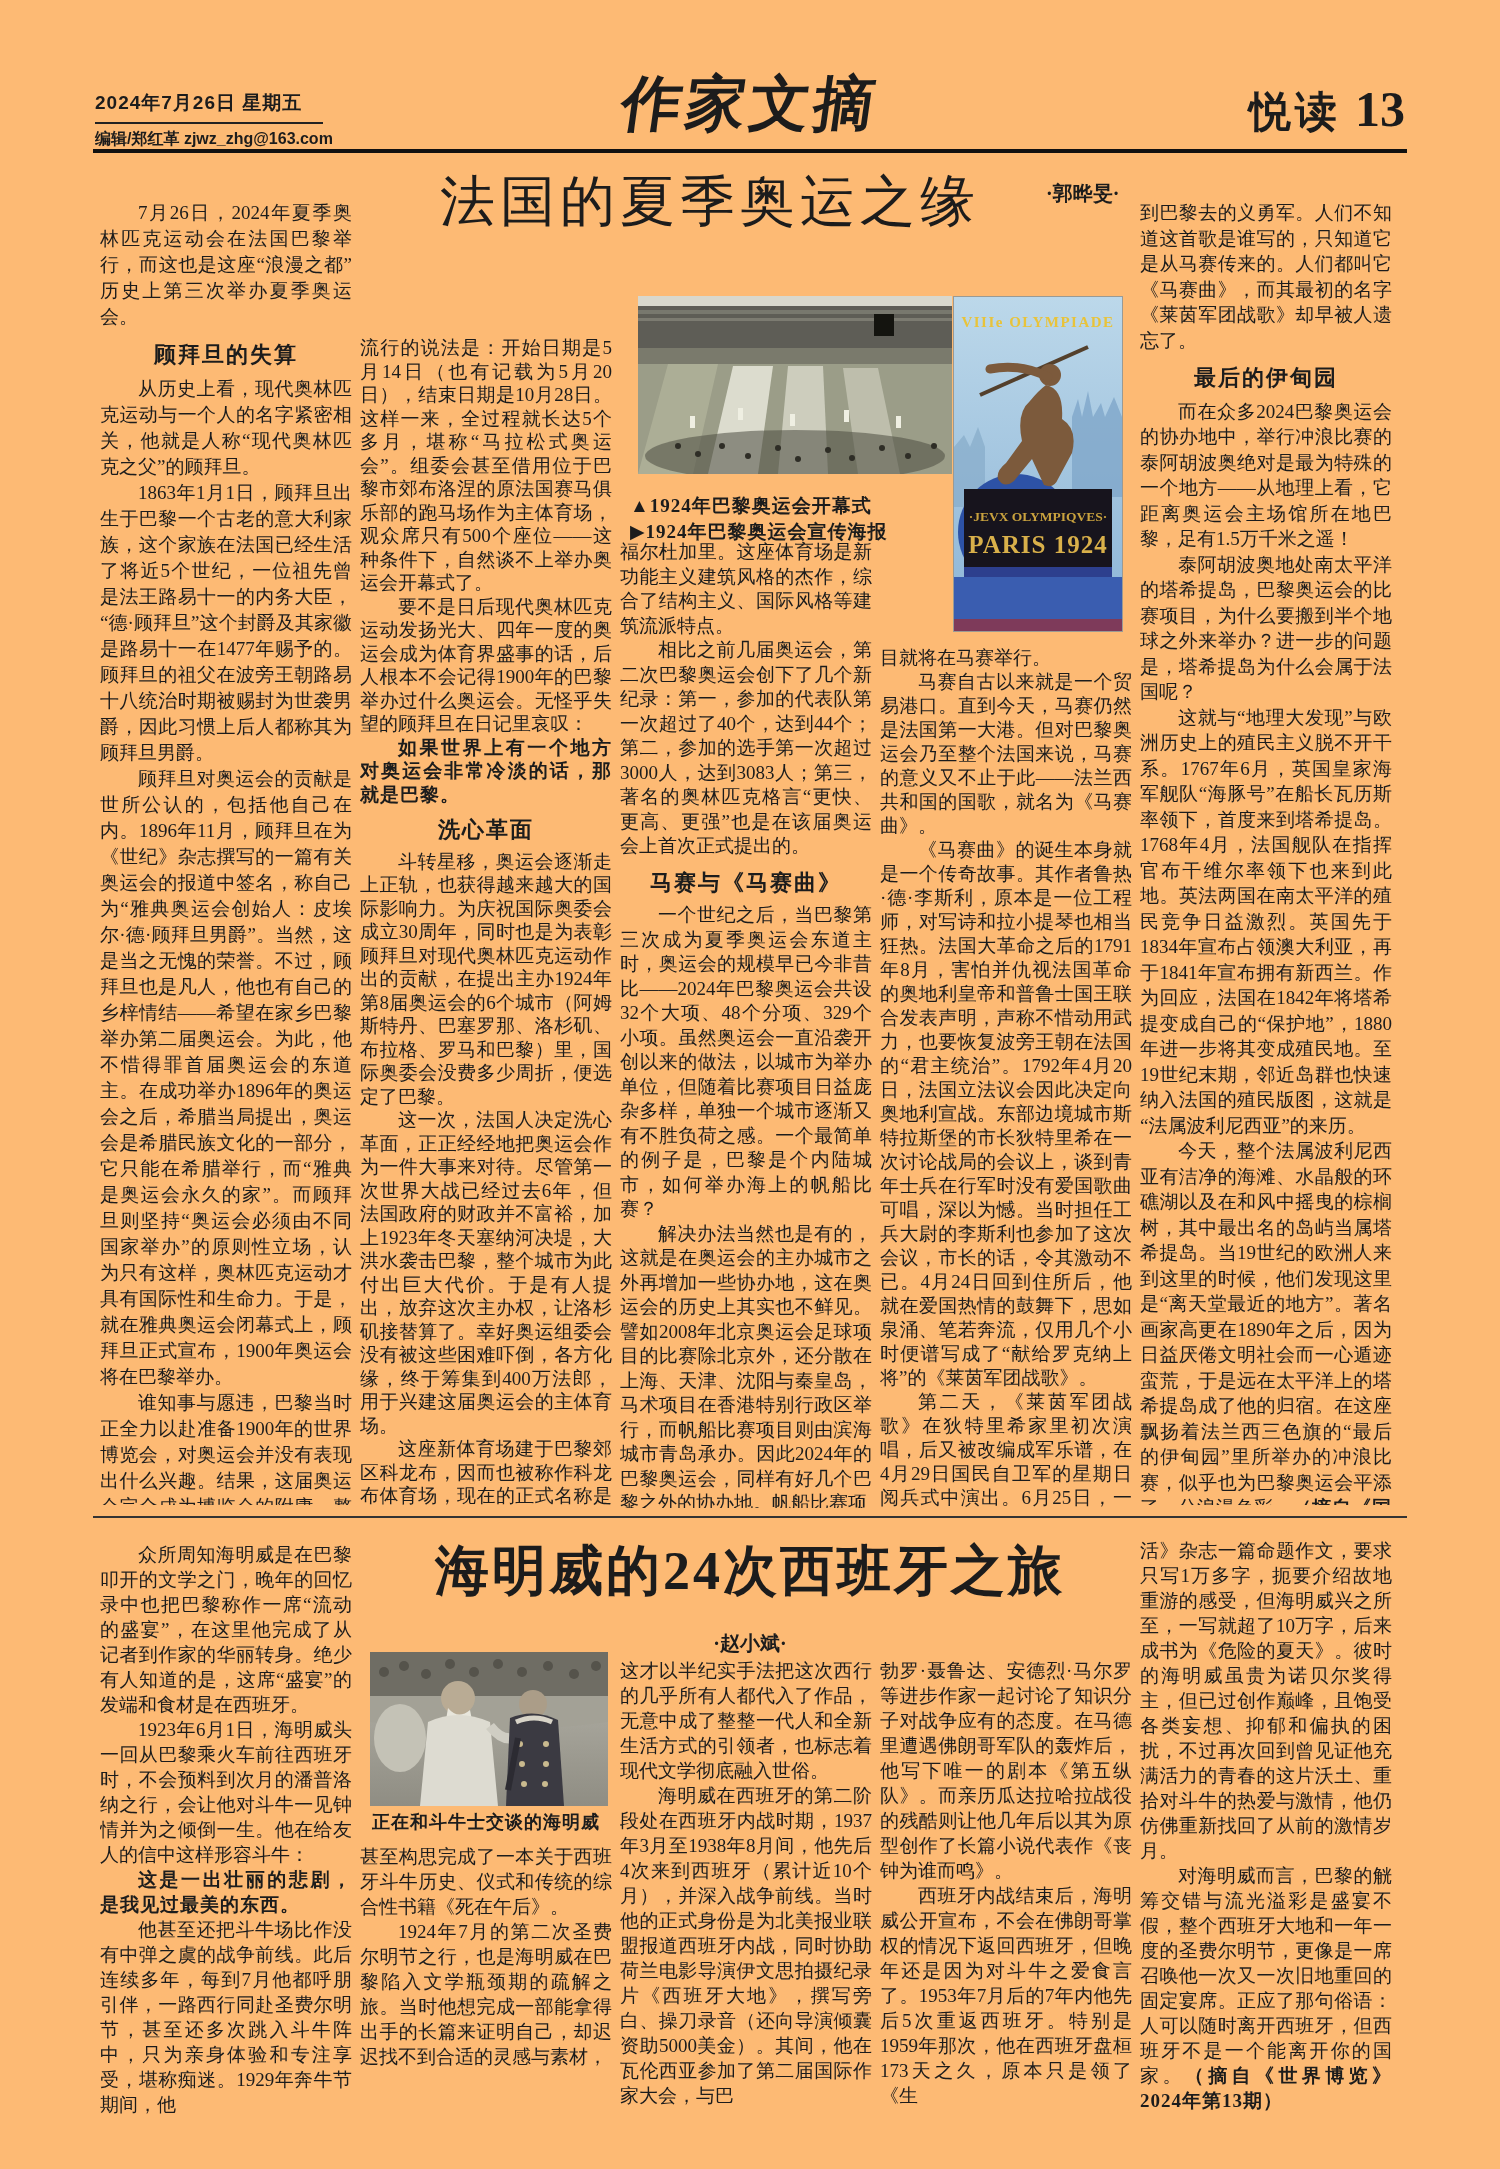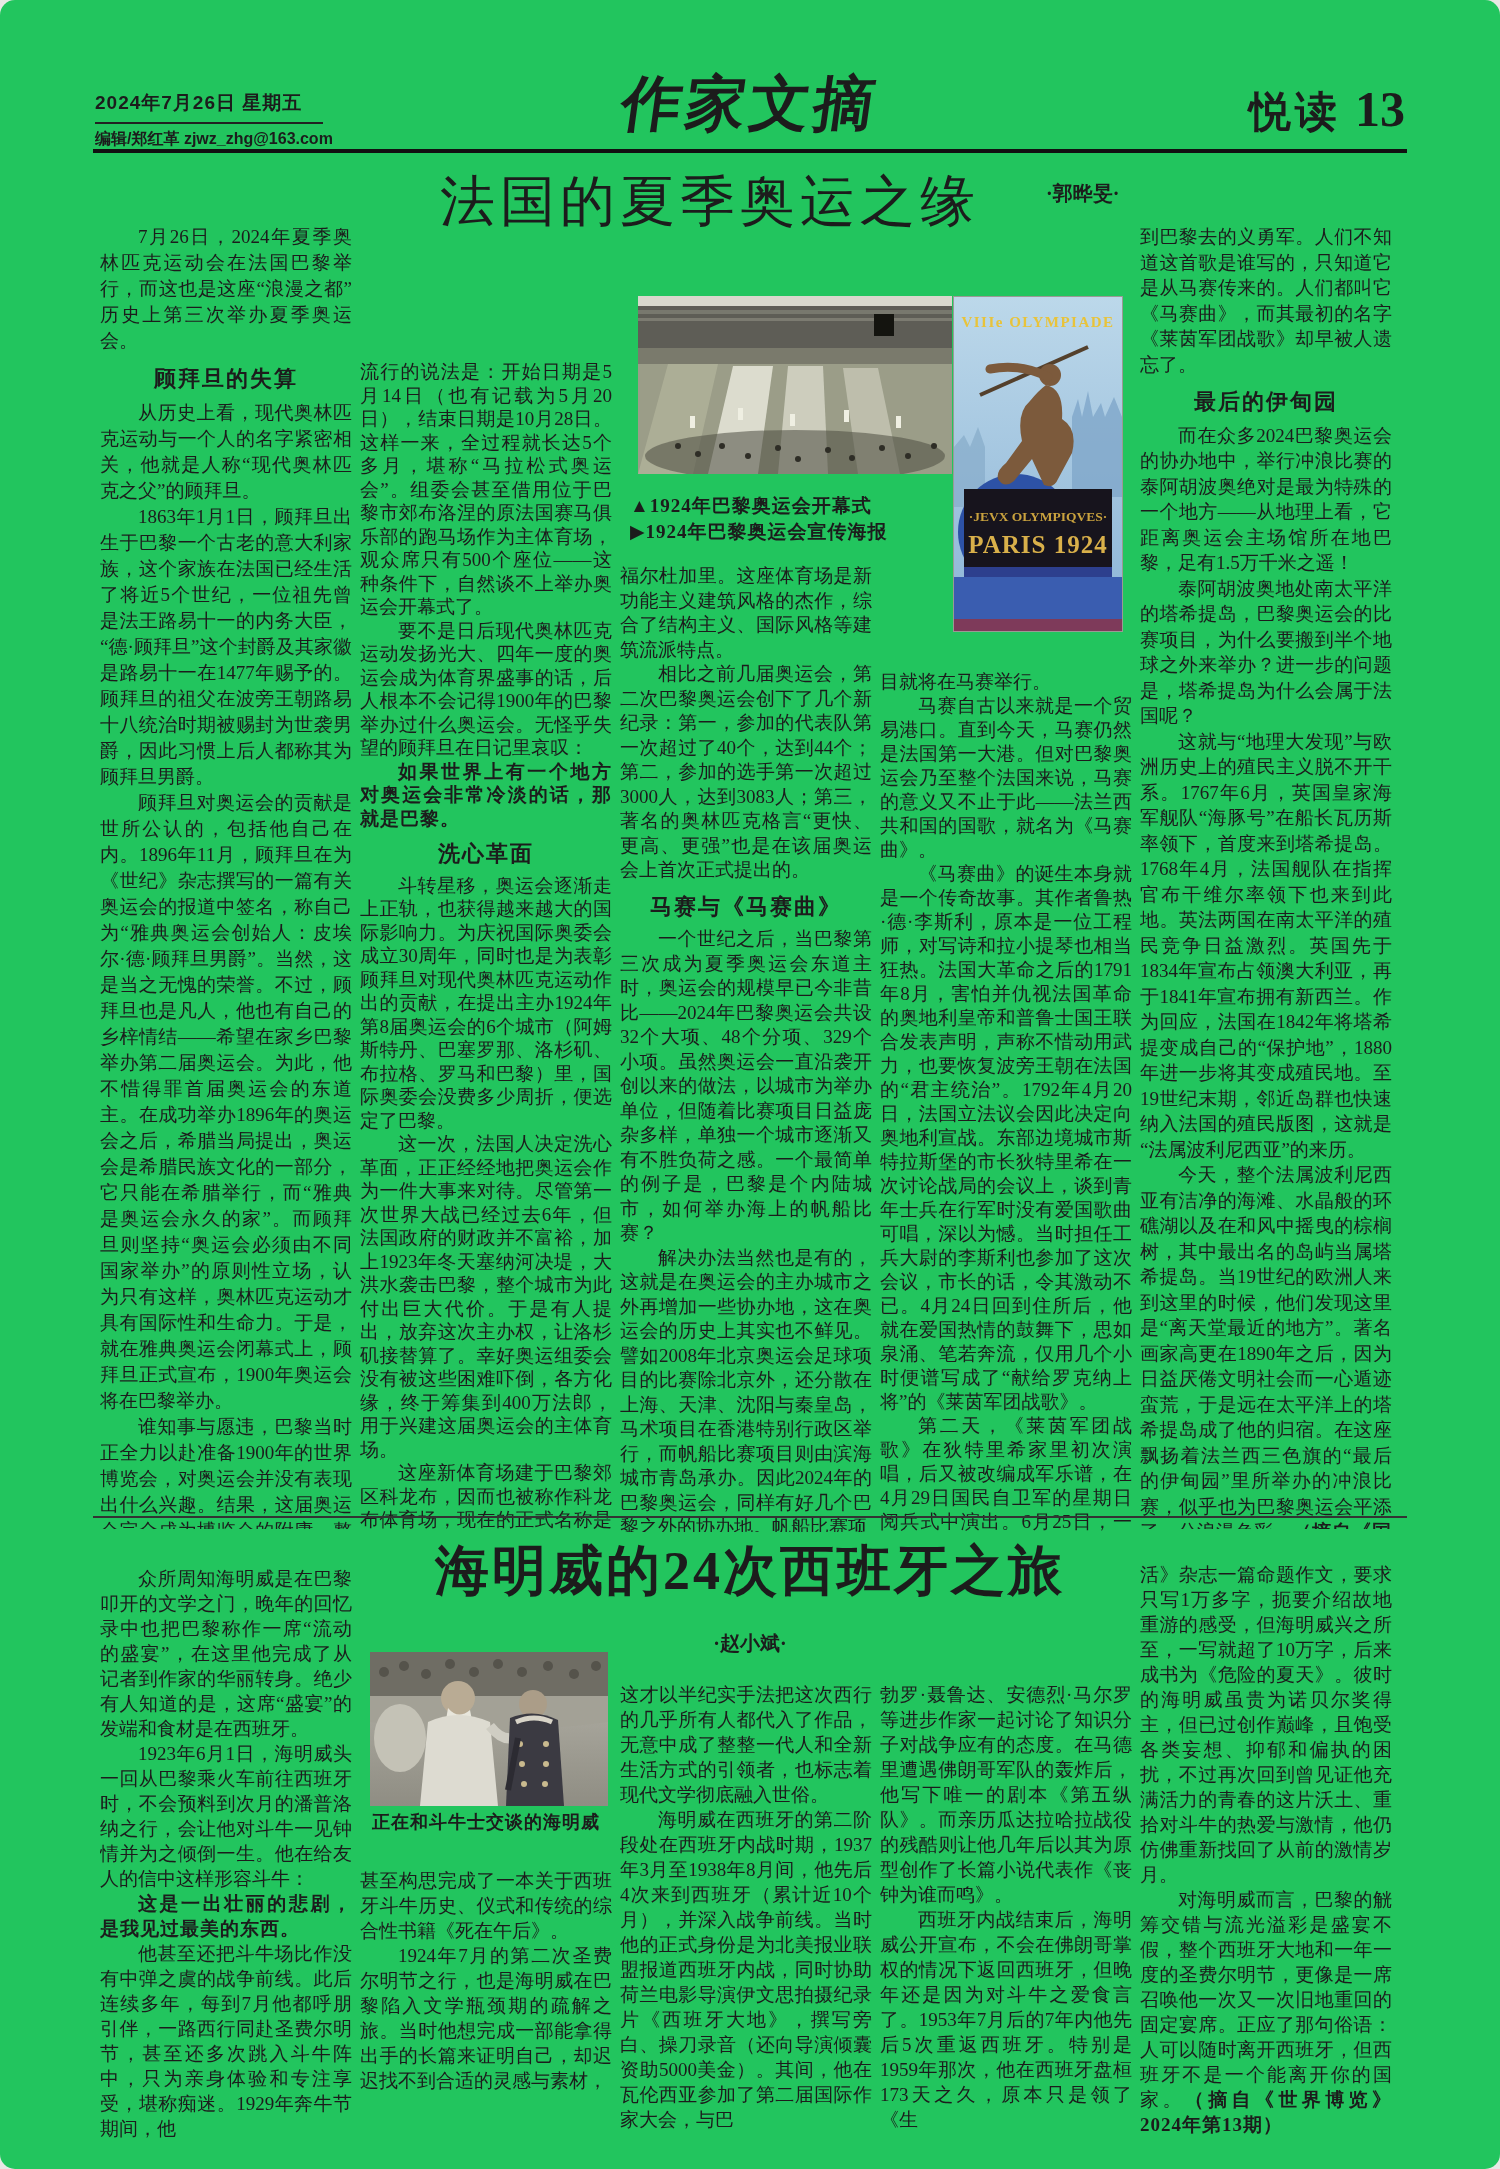--- a/index.html
+++ b/index.html
@@ -1,20 +1,19 @@
 <!DOCTYPE html>
 <html lang="zh"><head>
 <meta charset="utf-8">
 <style>
   html,body{margin:0;padding:0;background:#e8e8e4;}
   #page{
     position:relative;width:1500px;height:2169px;margin:0 auto;
-    background:#22c55e;color:#1c1c1c;overflow:hidden;
+    background:#fdba74;color:#1c1c1c;overflow:hidden;
     font-family:"Liberation Serif","DejaVu Serif",serif;
-    border-radius:15px;
   }
   .abs{position:absolute;}
   
   .date{left:95px;top:90px;font-size:19px;font-weight:bold;letter-spacing:1px;font-family:"Liberation Sans","DejaVu Sans",sans-serif;}
   .date-rule{left:95px;top:122px;width:228px;height:2px;background:#222;}
   .editor{left:95px;top:129px;font-size:16px;font-weight:bold;font-family:"Liberation Sans","DejaVu Sans",sans-serif;}
   .masthead{left:545px;top:68px;width:410px;text-align:center;font-size:60px;font-weight:900;
     transform:skewX(-8deg);letter-spacing:4px;line-height:72px;}
   .section-wrap{right:95px;top:80px;text-align:right;}
   .section-name{font-size:42px;font-weight:900;letter-spacing:4px;margin-top:24px;}
@@ -22,21 +21,21 @@
   .header-rule{left:93px;top:149px;width:1314px;height:4px;background:#111;}
   .article-sep{left:93px;top:1516px;width:1314px;height:2px;background:#333;}
   
   .a1-headline{left:378px;top:150px;width:664px;height:64px;text-align:center;
     font-size:55px;font-weight:400;letter-spacing:5px;line-height:64px;white-space:nowrap;margin-top:20px;}
   .a1-byline{left:1046px;top:180px;font-size:20px;font-weight:bold;}
   .a2-headline{left:360px;top:1536px;width:780px;height:70px;text-align:center;
     font-size:54px;font-weight:900;letter-spacing:3px;line-height:70px;white-space:nowrap;}
   .a2-byline{left:360px;top:1630px;width:780px;text-align:center;font-size:20px;font-weight:bold;}
   
-  .col{width:252px;overflow:hidden;font-size:19px;line-height:25px;text-align:justify;text-justify:inter-character;margin-top:24px;}
+  .col{width:252px;overflow:hidden;font-size:19px;line-height:25px;text-align:justify;text-justify:inter-character;}
   .col-a1a{left:100px;top:200px;height:1305px;line-height:26px;}
   .col-a1b{left:360px;top:336px;height:1172px;line-height:23.5px;}
   .col-a1c{left:620px;top:540px;height:968px;line-height:24.5px;}
   .col-a1d{left:880px;top:646px;height:864px;line-height:24px;}
   .col-a1e{left:1140px;top:200px;height:1305px;line-height:25.5px;}
   .col-a2a{left:100px;top:1542px;height:592px;}
   .col-a2b{left:360px;top:1844px;height:290px;}
   .col-a2c{left:620px;top:1658px;height:476px;}
   .col-a2d{left:880px;top:1658px;height:476px;}
   .col-a2e{left:1140px;top:1538px;height:596px;}

